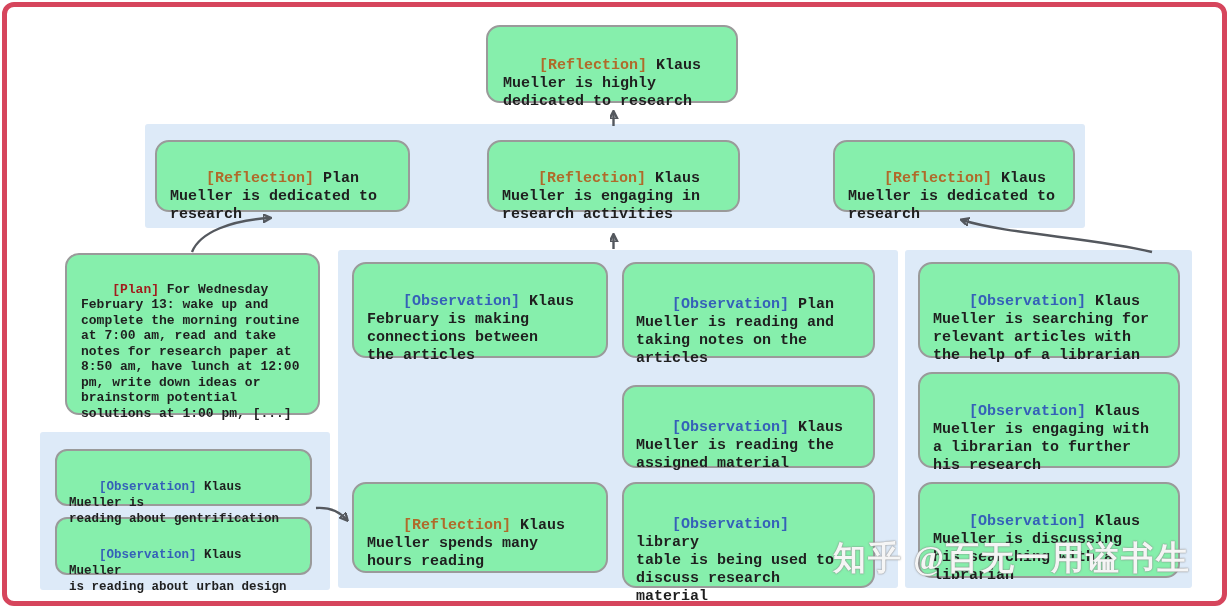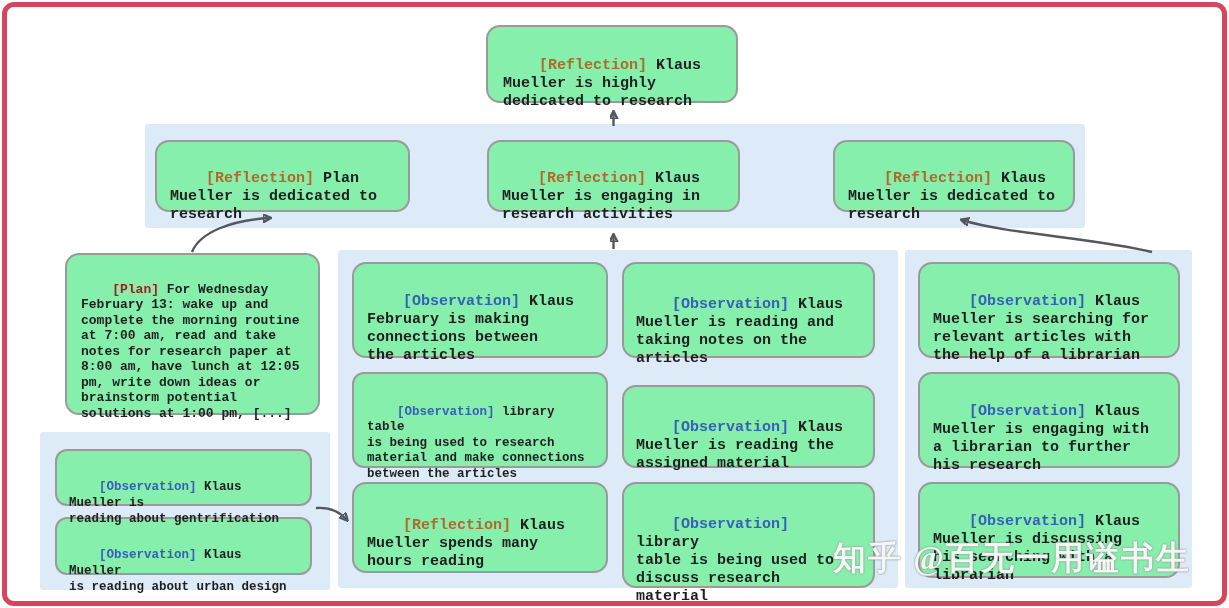--- a/index.html
+++ b/index.html
@@ -97,55 +97,49 @@
 Mueller is dedicated to
 research</span>
   </div>
 
   <div class="node plan" style="left:65px;top:253px;width:255px;height:162px">
     <span class="tag tag-plan">[Plan]</span><span> For Wednesday
 February 13: wake up and
 complete the morning routine
 at 7:00 am, read and take
 notes for research paper at
-8:00 am, have lunch at 12:05
+8:50 am, have lunch at 12:00
 pm, write down ideas or
 brainstorm potential
 solutions at 1:00 pm, [...]</span>
   </div>
 
   <div class="node bl" style="left:55px;top:517px;width:257px;height:58px">
     <span class="tag tag-observation">[Observation]</span><span> Klaus Mueller
 is reading about urban design</span>
   </div>
   <div class="node bl" style="left:55px;top:449px;width:257px;height:57px">
     <span class="tag tag-observation">[Observation]</span><span> Klaus Mueller is
 reading about gentrification</span>
   </div>
 
   <div class="node" style="left:352px;top:262px;width:256px;height:96px">
     <span class="tag tag-observation">[Observation]</span><span> Klaus
 February is making
 connections between
 the articles</span>
   </div>
-  <div class="node small" style="left:352px;top:372px;width:256px;height:96px">
-    <span class="tag tag-observation">[Observation]</span><span> library table
-is being used to research
-material and make connections
-between the articles</span>
-  </div>
   <div class="node mid3" style="left:352px;top:482px;width:256px;height:91px">
     <span class="tag tag-reflection">[Reflection]</span><span> Klaus
 Mueller spends many
 hours reading</span>
   </div>
 
   <div class="node tight" style="left:622px;top:262px;width:253px;height:96px">
-    <span class="tag tag-observation">[Observation]</span><span> Klaus
+    <span class="tag tag-observation">[Observation]</span><span> Plan
 Mueller is reading and
 taking notes on the
 articles</span>
   </div>
   <div class="node tight" style="left:622px;top:385px;width:253px;height:83px">
     <span class="tag tag-observation">[Observation]</span><span> Klaus
 Mueller is reading the
 assigned material</span>
   </div>
   <div class="node tight" style="left:622px;top:482px;width:253px;height:106px">

